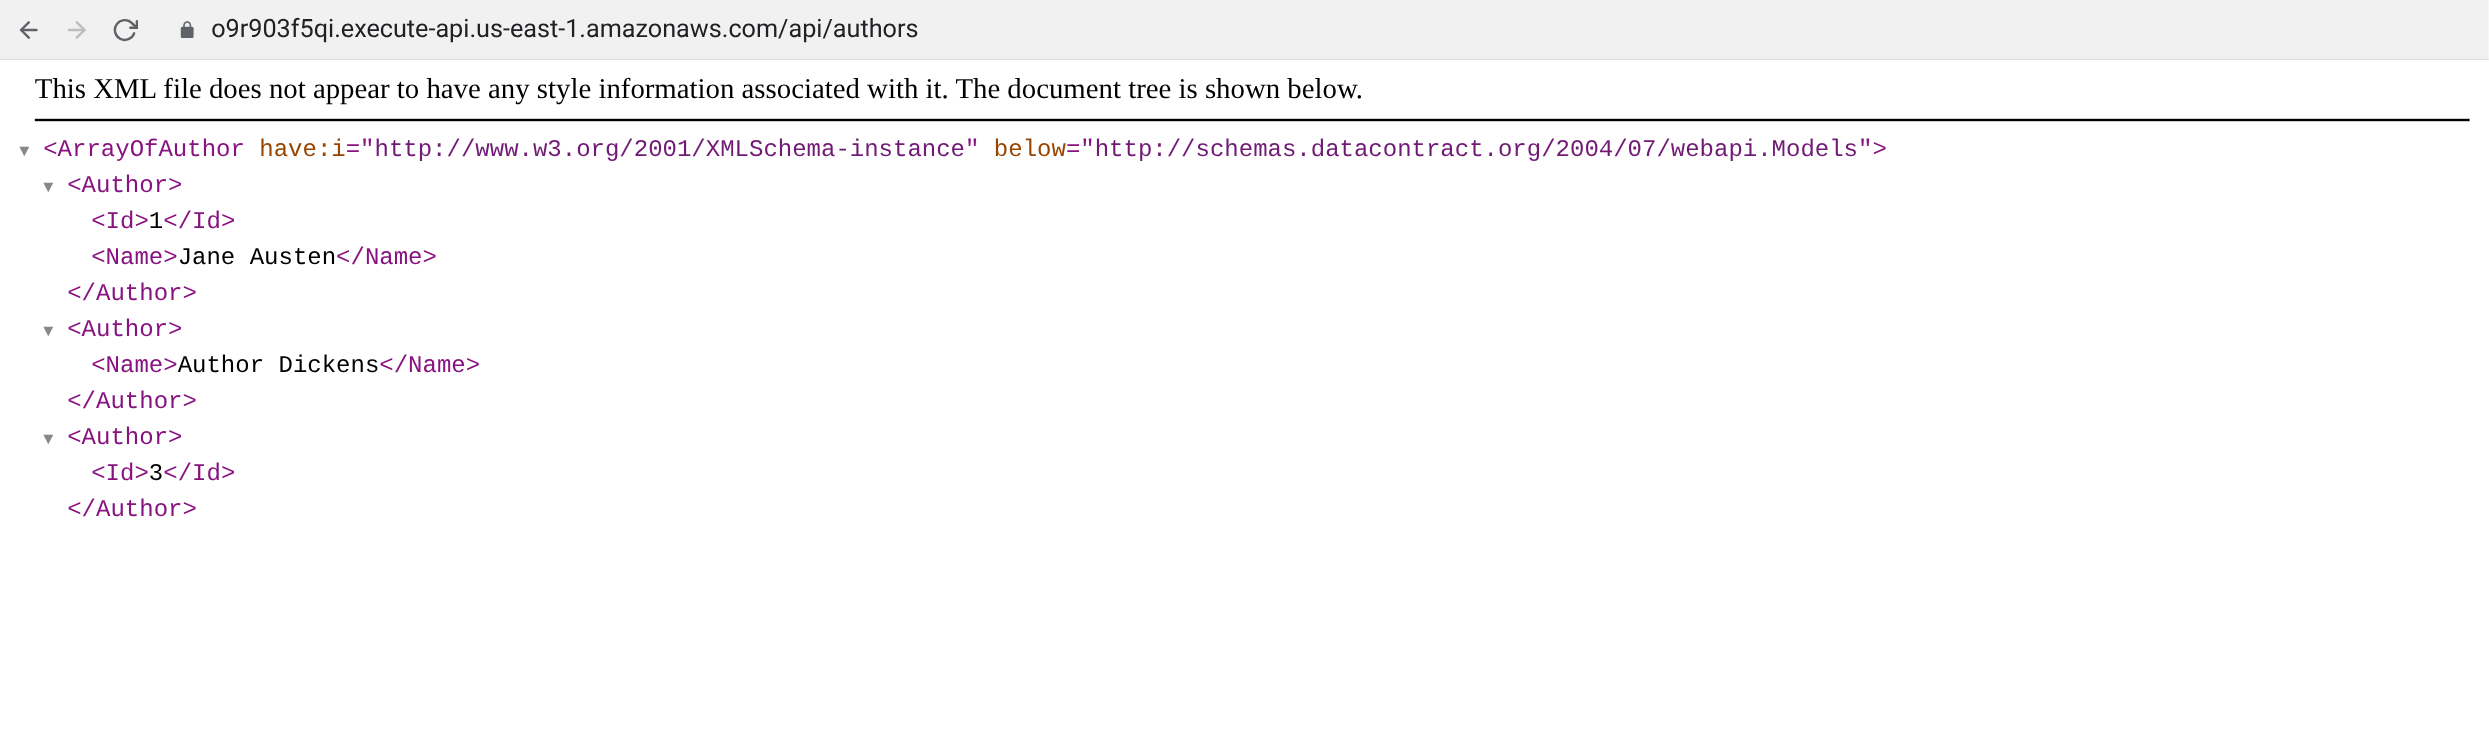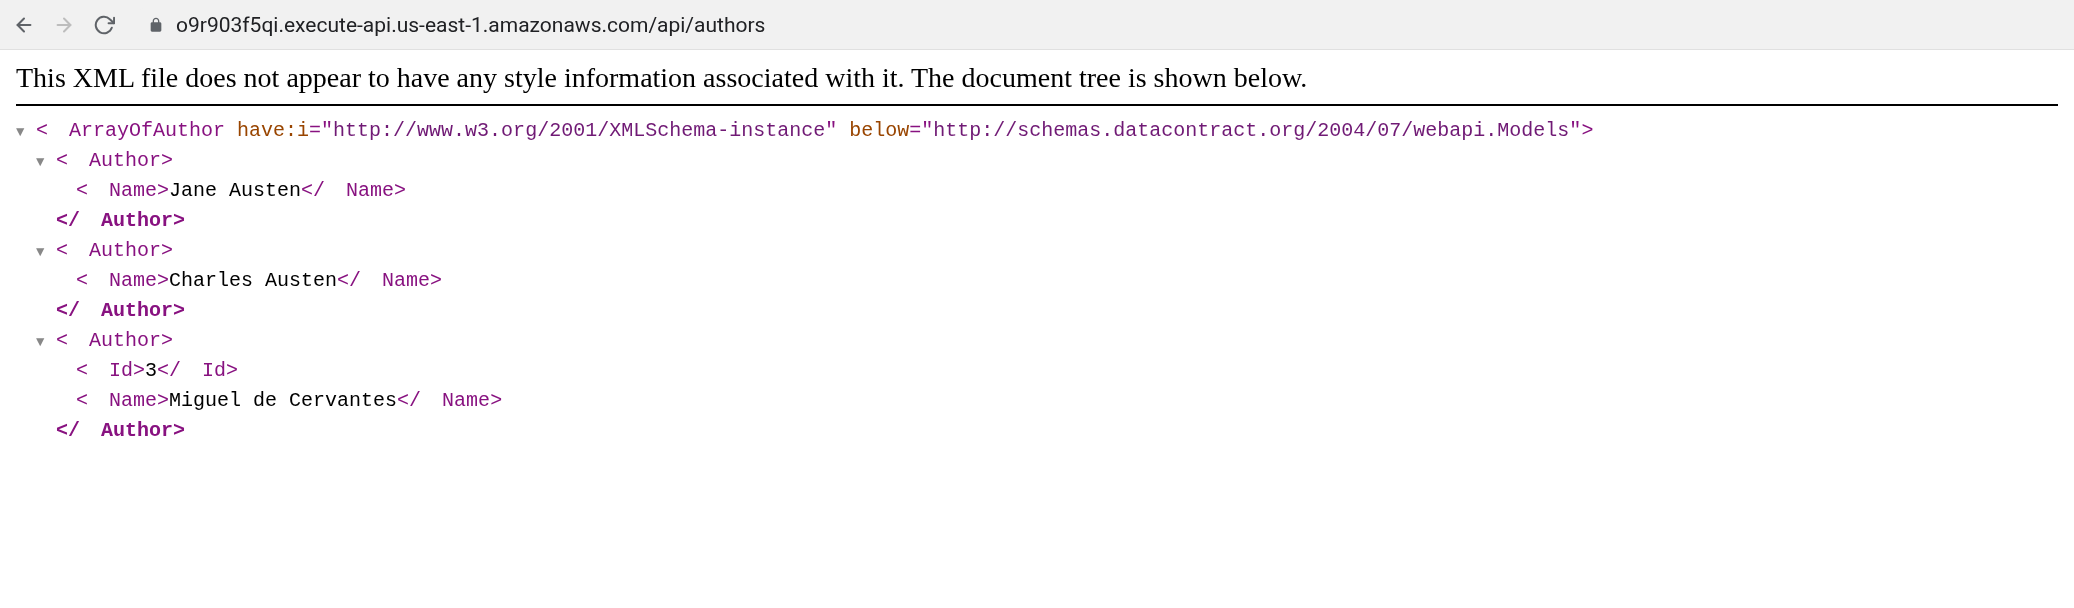--- a/index.html
+++ b/index.html
@@ -39,48 +39,49 @@
       font-size: 21px; 
       color: #202124; 
       font-family: -apple-system, BlinkMacSystemFont, "Segoe UI", Roboto, sans-serif;
     }
     
     .content {
       padding: 12px 16px;
     }
     .notice {
       font-family: Georgia, "Times New Roman", serif;
-      font-size: 28px;
+      font-size: 24px;
       color: #000;
       padding-bottom: 10px;
       border-bottom: 2px solid #000;
       margin-bottom: 10px;
+      margin-left: 13px;
     }
     
     .xml-tree {
       font-family: "Courier New", Courier, monospace;
       font-size: 20px;
       line-height: 1.5;
       white-space: nowrap;
     }
     .line { display: flex; align-items: baseline; }
     .indent-1 { padding-left: 20px; }
-    .indent-2 { padding-left: 40px; font-weight: bold; }
+    .indent-2 { padding-left: 40px; }
     .indent-3 { padding-left: 60px; }
     
     .toggle {
       color: #888;
       font-size: 14px;
       margin-right: 4px;
       cursor: pointer;
       user-select: none;
       display: inline-block;
       width: 16px;
     }
-    .tag { color: #881280; margin-left: 21px; }
+    .tag { color: #881280; }
     .attr-name { color: #994500; }
     .attr-value { color: #701a75; }
     .text-node { color: #000; }
     .punct { color: #881280; }
   </style>
 </head>
 <body>
 
 <div class="toolbar">
   <div class="nav-icon">
@@ -125,46 +126,46 @@
         <span> </span>
         <span class="attr-name">below</span><span class="punct">="</span><span class="attr-value">http://schemas.datacontract.org/2004/07/webapi.Models</span><span class="punct">"</span><span class="punct">&gt;</span>
       </span>
     </div>
 
     <div class="line indent-1">
       <span class="toggle">▼</span>
       <span><span class="punct">&lt;</span><span class="tag">Author</span><span class="punct">&gt;</span></span>
     </div>
     <div class="line indent-3">
+      <span><span class="punct">&lt;</span><span class="tag">Id</span><span class="punct">&gt;</span><span class="text-node">1</span><span class="punct">&lt;/</span><span class="tag">Id</span><span class="punct">&gt;</span></span>
+    </div>
+    <div class="line indent-3">
       <span><span class="punct">&lt;</span><span class="tag">Name</span><span class="punct">&gt;</span><span class="text-node">Jane Austen</span><span class="punct">&lt;/</span><span class="tag">Name</span><span class="punct">&gt;</span></span>
     </div>
     <div class="line indent-2">
       <span><span class="punct">&lt;/</span><span class="tag">Author</span><span class="punct">&gt;</span></span>
     </div>
 
     <div class="line indent-1">
       <span class="toggle">▼</span>
       <span><span class="punct">&lt;</span><span class="tag">Author</span><span class="punct">&gt;</span></span>
     </div>
     <div class="line indent-3">
-      <span><span class="punct">&lt;</span><span class="tag">Name</span><span class="punct">&gt;</span><span class="text-node">Charles Austen</span><span class="punct">&lt;/</span><span class="tag">Name</span><span class="punct">&gt;</span></span>
+      <span><span class="punct">&lt;</span><span class="tag">Name</span><span class="punct">&gt;</span><span class="text-node">Author Dickens</span><span class="punct">&lt;/</span><span class="tag">Name</span><span class="punct">&gt;</span></span>
     </div>
     <div class="line indent-2">
       <span><span class="punct">&lt;/</span><span class="tag">Author</span><span class="punct">&gt;</span></span>
     </div>
 
     <div class="line indent-1">
       <span class="toggle">▼</span>
       <span><span class="punct">&lt;</span><span class="tag">Author</span><span class="punct">&gt;</span></span>
     </div>
     <div class="line indent-3">
       <span><span class="punct">&lt;</span><span class="tag">Id</span><span class="punct">&gt;</span><span class="text-node">3</span><span class="punct">&lt;/</span><span class="tag">Id</span><span class="punct">&gt;</span></span>
     </div>
-    <div class="line indent-3">
-      <span><span class="punct">&lt;</span><span class="tag">Name</span><span class="punct">&gt;</span><span class="text-node">Miguel de Cervantes</span><span class="punct">&lt;/</span><span class="tag">Name</span><span class="punct">&gt;</span></span>
-    </div>
     <div class="line indent-2">
       <span><span class="punct">&lt;/</span><span class="tag">Author</span><span class="punct">&gt;</span></span>
     </div>
 
 
   </div>
 </div>
 
 </body></html>

